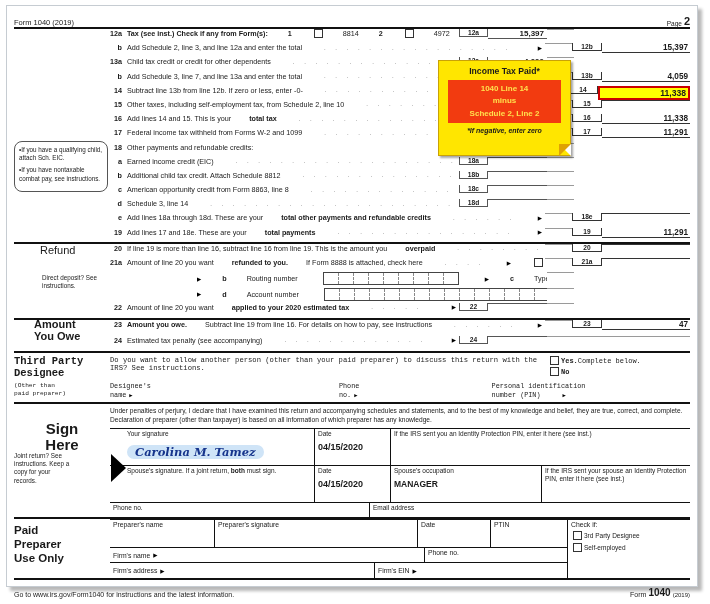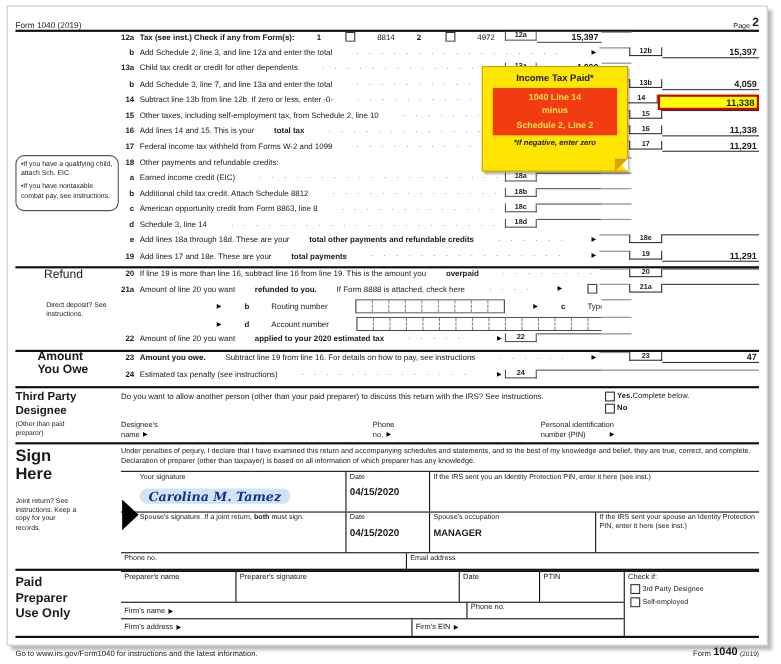--- a/index.html
+++ b/index.html
@@ -48,39 +48,39 @@
   .mdd{position:absolute;left:28px;top:245px;width:56px;font-size:6.3px;line-height:1.25;}
   .mayo{position:absolute;left:20px;top:289px;font-size:11px;font-weight:bold;line-height:1.1;}
   
   .sticky{position:absolute;left:424px;top:31px;width:131px;height:94px;background:#ffe600;border:1px solid #c9a206;z-index:6;display:flex;flex-direction:column;align-items:center;box-shadow:2px 2px 2px rgba(0,0,0,.35);}
   .sticky .t{font-size:8.6px;font-weight:bold;margin-top:5px;}
   .sticky .rb{background:#f23b10;color:#ffe14d;font-weight:bold;font-size:8px;text-align:center;width:113px;margin-top:4px;padding:3px 0;line-height:1.55;}
   .sticky .f{font-size:7px;font-weight:bold;font-style:italic;margin-top:4px;}
   .sticky::before{content:"";position:absolute;right:-1px;bottom:-1px;border-style:solid;border-width:0 12px 12px 0;border-color:transparent #fff transparent transparent;}
   .sticky::after{content:"";position:absolute;right:-1px;bottom:-1px;border-style:solid;border-width:12px 12px 0 0;border-color:#dfa203 transparent transparent transparent;}
   
-  .tpd{display:flex;height:49px;}
+  .tpd{display:flex;height:49px;font-family:Liberation Mono, monospace;}
   .tl{width:96px;padding-top:2px;}
   .tl .t1{font-size:10.5px;font-weight:bold;line-height:1.15;}
   .tl .t2{font-size:6.2px;margin-top:3px;width:54px;line-height:1.25;}
   .tm{flex:1;display:flex;flex-direction:column;font-size:7.2px;}
   .tq{display:flex;justify-content:space-between;padding-top:3px;}
   .tq .qt{width:430px;}
   .tyn{width:142px;font-size:7px;}
   .tyn .opt{display:flex;align-items:center;margin-bottom:2px;}
   .tf{display:flex;flex:1;align-items:flex-end;padding-bottom:2px;font-size:6.8px;}
   .tfg{line-height:1.35;}
   .tfg .l2{display:flex;align-items:center;}
   .tf .f1{flex:1.5;}
   .tf .f2{flex:1;}
   .tf .f3{flex:1.3;}
   
   .sign{display:flex;height:113px;}
   .sl{width:96px;position:relative;}
-  .sl .st{font-size:15px;font-weight:bold;line-height:1.05;margin-top:3px;}
+  .sl .st{font-size:15px;font-weight:bold;line-height:1.05;margin-top:17px;text-align:center;}
   .sl .sj{position:absolute;top:48px;left:0;width:58px;font-size:6.3px;line-height:1.3;}
   .sm{flex:1;}
   .perj{font-size:6.6px;line-height:1.4;padding-top:2px;}
   .stab{margin-top:3px;position:relative;}
   .sr{display:flex;border-top:1px solid #111;}
   .scell{padding:1px 3px;border-left:1px solid #111;}
   .scell:first-child{border-left:none;}
   .slab{font-size:6.5px;line-height:1.25;}
   .r1 .scell,.r2 .scell{height:34px;}
   .c1{width:184px;padding-left:17px;}
@@ -451,21 +451,21 @@
           </div>
       <div class="c g"></div>
       <div class="c ol">23</div>
       <div class="c oa">47</div>
     </div>
 
     <div class="row rh">
       <div class="c m"></div>
       <div class="c n">24</div>
       <div class="c d">
-            <span>Estimated tax penalty (see instructions)</span>
+            <span>Estimated tax penalty (see accompanying)</span>
             <span class="dots"></span>
             <span class="arr"></span>
           </div>
       <div class="c il">24</div>
       <div class="c ia"></div>
       <div class="c g"></div>
       <div class="c ob g2"></div>
     </div>
 
     <div class="eic">

